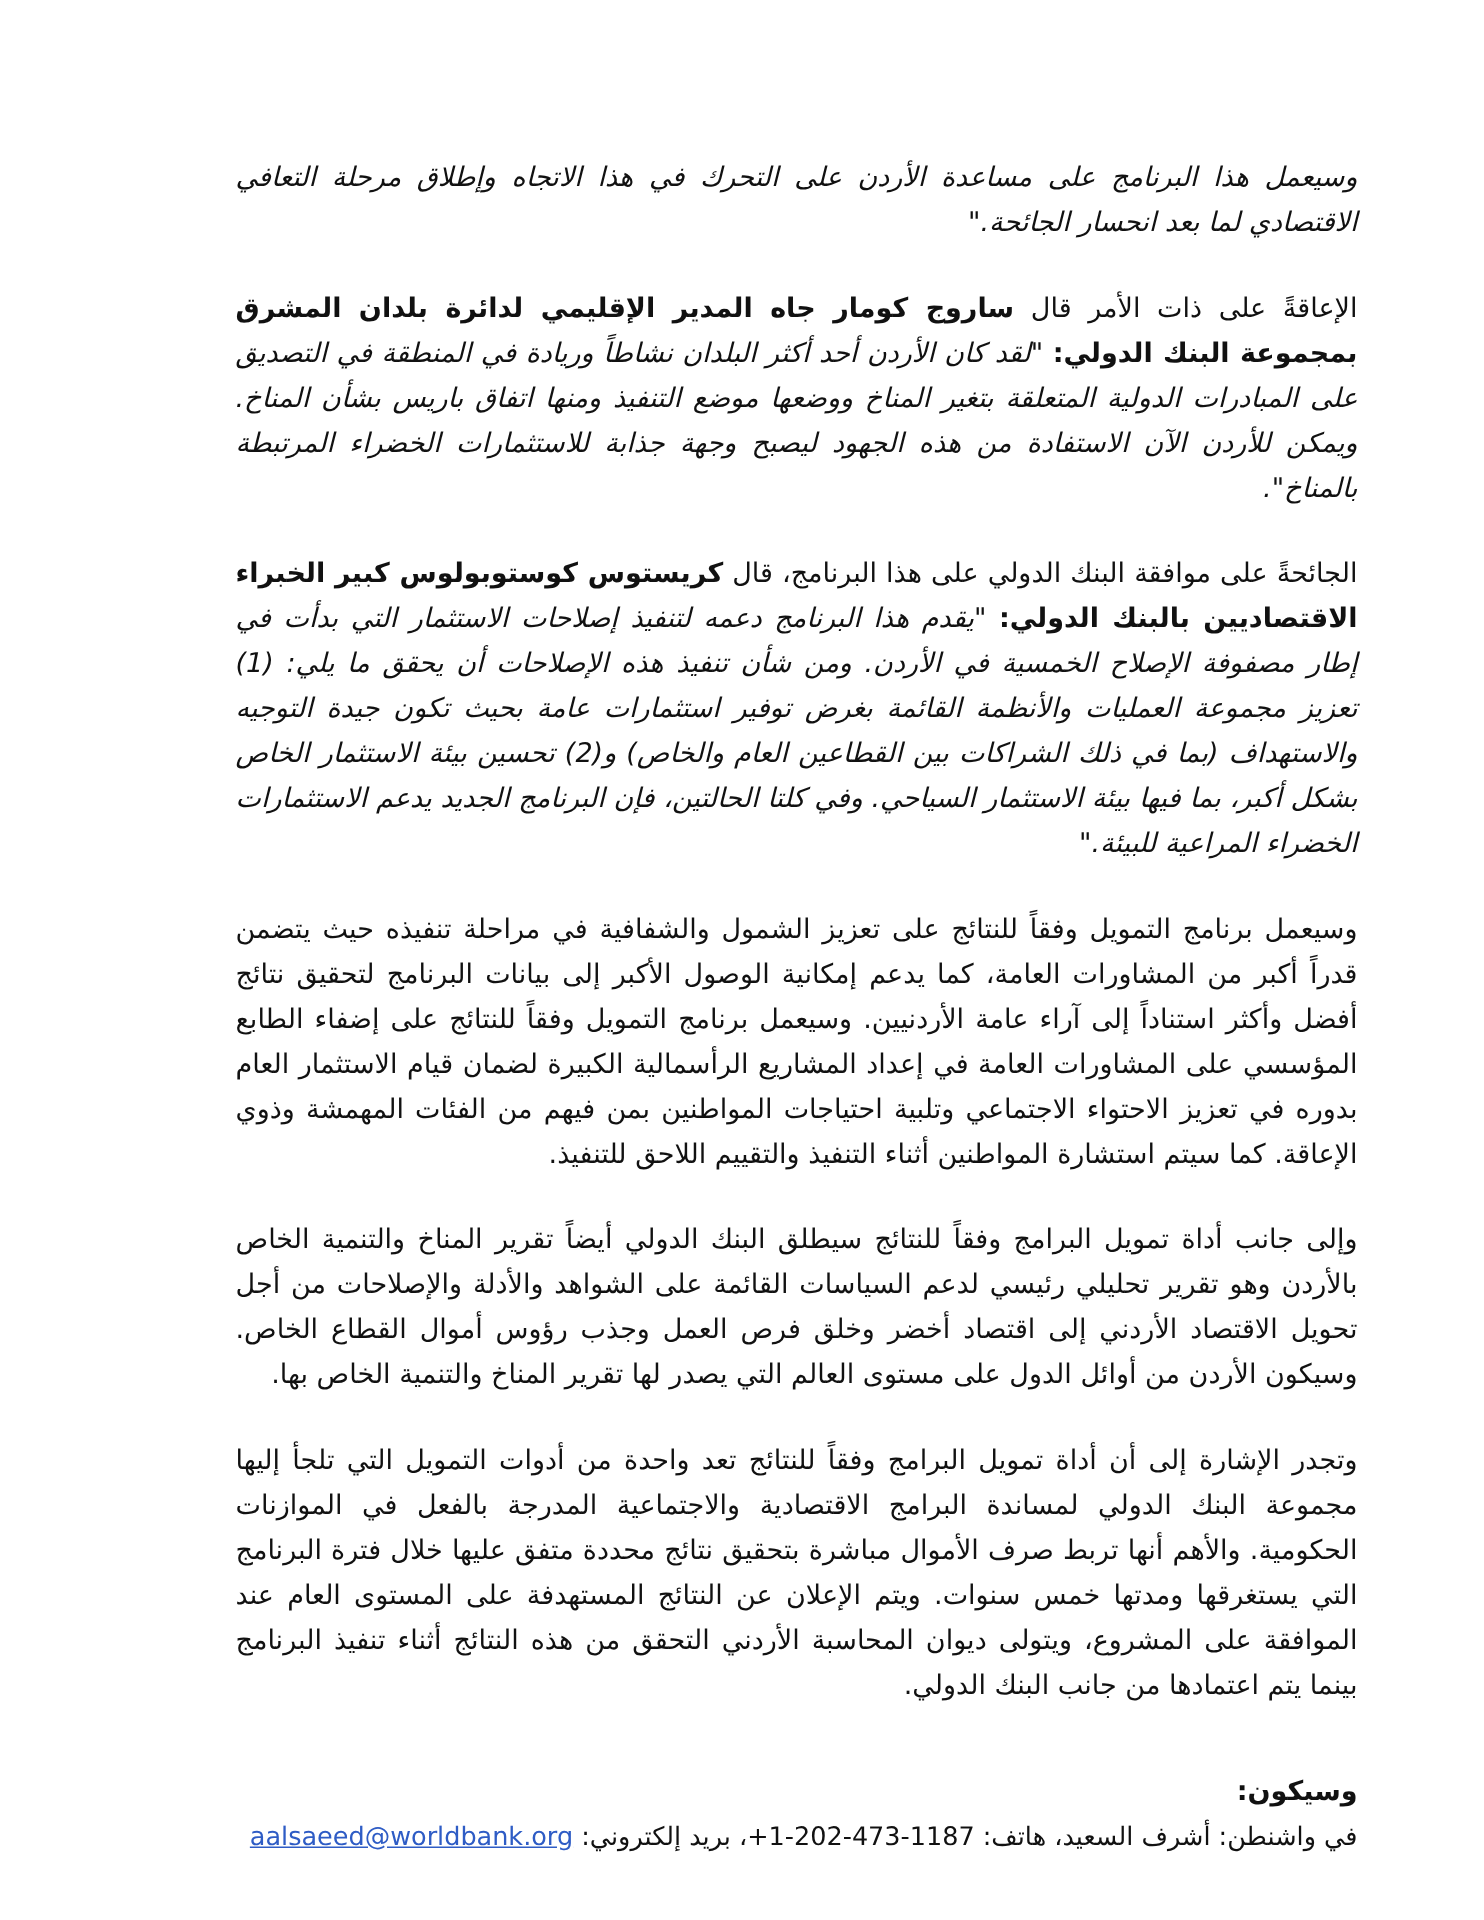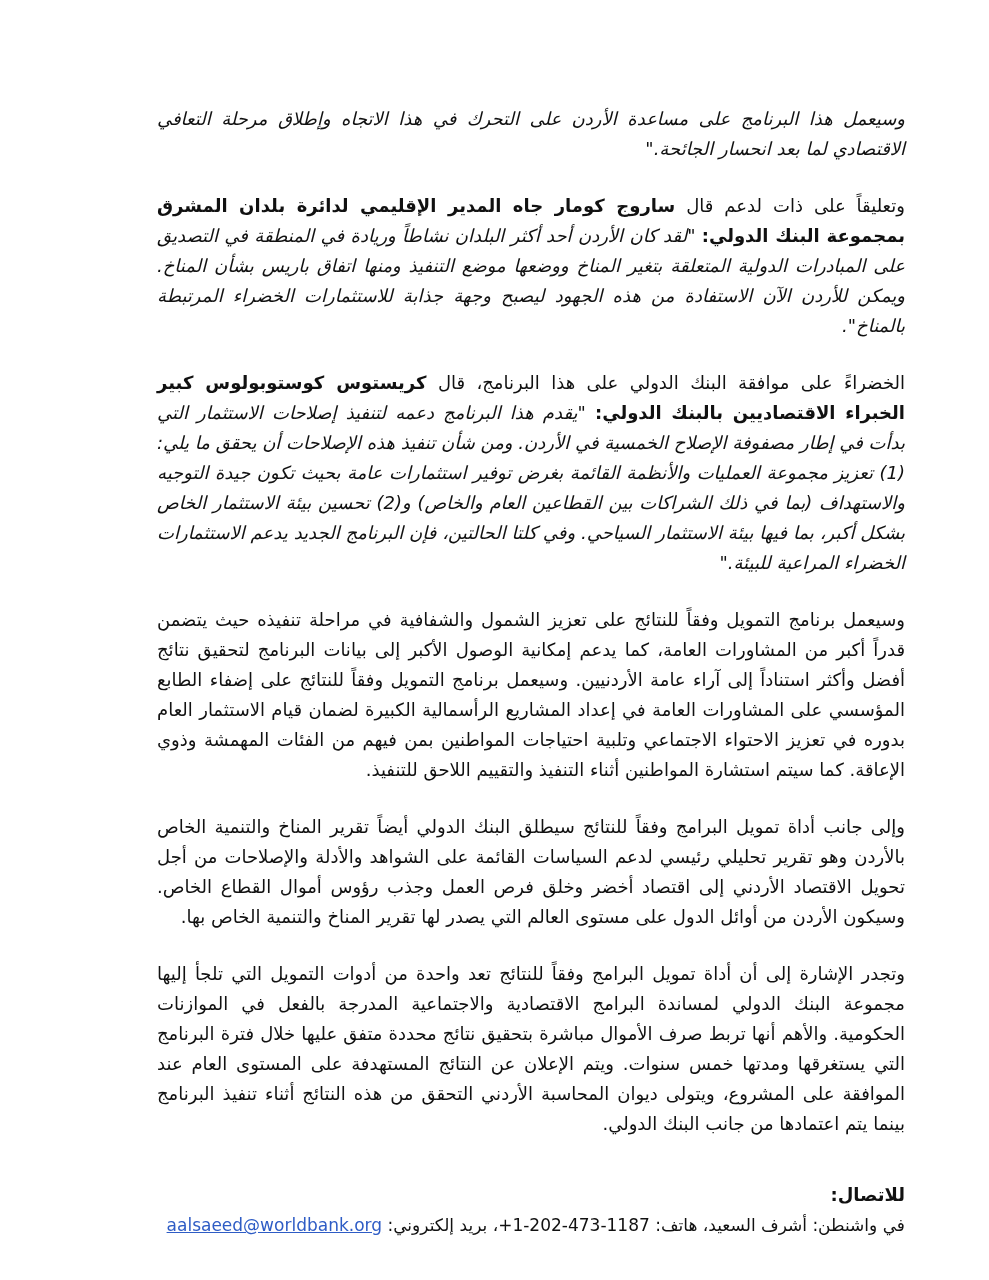--- a/index.html
+++ b/index.html
@@ -55,35 +55,35 @@
     text-decoration: underline;
   }
 </style>
 </head>
 <body>
 
 <div class="doc">
 
   <p class="para"><span class="seg-italic">وسيعمل هذا البرنامج على مساعدة الأردن على التحرك في هذا الاتجاه وإطلاق مرحلة التعافي الاقتصادي لما بعد انحسار الجائحة."</span></p>
 
-  <p class="para"><span class="seg-regular">وتعليقاً على ذات لدعم قال</span>
+  <p class="para"><span class="seg-regular">الإعاقةً على ذات الأمر قال</span>
     <span class="seg-bold">ساروج كومار جاه المدير الإقليمي لدائرة بلدان المشرق بمجموعة البنك الدولي:</span>
     <span class="seg-italic">"لقد كان الأردن أحد أكثر البلدان نشاطاً وريادة في المنطقة في التصديق على المبادرات الدولية المتعلقة بتغير المناخ ووضعها موضع التنفيذ ومنها اتفاق باريس بشأن المناخ. ويمكن للأردن الآن الاستفادة من هذه الجهود ليصبح وجهة جذابة للاستثمارات الخضراء المرتبطة بالمناخ".</span></p>
 
-  <p class="para"><span class="seg-regular">الخضراءً على موافقة البنك الدولي على هذا البرنامج، قال</span>
+  <p class="para"><span class="seg-regular">الجائحةً على موافقة البنك الدولي على هذا البرنامج، قال</span>
     <span class="seg-bold">كريستوس كوستوبولوس كبير الخبراء الاقتصاديين بالبنك الدولي:</span>
     <span class="seg-italic">"يقدم هذا البرنامج دعمه لتنفيذ إصلاحات الاستثمار التي بدأت في إطار مصفوفة الإصلاح الخمسية في الأردن. ومن شأن تنفيذ هذه الإصلاحات أن يحقق ما يلي: (1) تعزيز مجموعة العمليات والأنظمة القائمة بغرض توفير استثمارات عامة بحيث تكون جيدة التوجيه والاستهداف (بما في ذلك الشراكات بين القطاعين العام والخاص) و(2) تحسين بيئة الاستثمار الخاص بشكل أكبر، بما فيها بيئة الاستثمار السياحي. وفي كلتا الحالتين، فإن البرنامج الجديد يدعم الاستثمارات الخضراء المراعية للبيئة."</span></p>
 
   <p class="para"><span class="seg-regular">وسيعمل برنامج التمويل وفقاً للنتائج على تعزيز الشمول والشفافية في مراحلة تنفيذه حيث يتضمن قدراً أكبر من المشاورات العامة، كما يدعم إمكانية الوصول الأكبر إلى بيانات البرنامج لتحقيق نتائج أفضل وأكثر استناداً إلى آراء عامة الأردنيين. وسيعمل برنامج التمويل وفقاً للنتائج على إضفاء الطابع المؤسسي على المشاورات العامة في إعداد المشاريع الرأسمالية الكبيرة لضمان قيام الاستثمار العام بدوره في تعزيز الاحتواء الاجتماعي وتلبية احتياجات المواطنين بمن فيهم من الفئات المهمشة وذوي الإعاقة. كما سيتم استشارة المواطنين أثناء التنفيذ والتقييم اللاحق للتنفيذ.</span></p>
 
   <p class="para"><span class="seg-regular">وإلى جانب أداة تمويل البرامج وفقاً للنتائج سيطلق البنك الدولي أيضاً تقرير المناخ والتنمية الخاص بالأردن وهو تقرير تحليلي رئيسي لدعم السياسات القائمة على الشواهد والأدلة والإصلاحات من أجل تحويل الاقتصاد الأردني إلى اقتصاد أخضر وخلق فرص العمل وجذب رؤوس أموال القطاع الخاص. وسيكون الأردن من أوائل الدول على مستوى العالم التي يصدر لها تقرير المناخ والتنمية الخاص بها.</span></p>
 
   <p class="para"><span class="seg-regular">وتجدر الإشارة إلى أن أداة تمويل البرامج وفقاً للنتائج تعد واحدة من أدوات التمويل التي تلجأ إليها مجموعة البنك الدولي لمساندة البرامج الاقتصادية والاجتماعية المدرجة بالفعل في الموازنات الحكومية. والأهم أنها تربط صرف الأموال مباشرة بتحقيق نتائج محددة متفق عليها خلال فترة البرنامج التي يستغرقها ومدتها خمس سنوات. ويتم الإعلان عن النتائج المستهدفة على المستوى العام عند الموافقة على المشروع، ويتولى ديوان المحاسبة الأردني التحقق من هذه النتائج أثناء تنفيذ البرنامج بينما يتم اعتمادها من جانب البنك الدولي.</span></p>
 
   <div class="contact">
-    <p class="contact-heading">للاتصال:</p>
+    <p class="contact-heading">وسيكون:</p>
 
     <p class="contact-line"><span>في واشنطن: أشرف السعيد، هاتف: </span><span class="ltr">+1-202-473-1187</span><span>، بريد إلكتروني: </span><a href="#" class="link ltr">aalsaeed@worldbank.org</a></p>
 
 
   </div>
 
 </div>
 
 </body></html>

